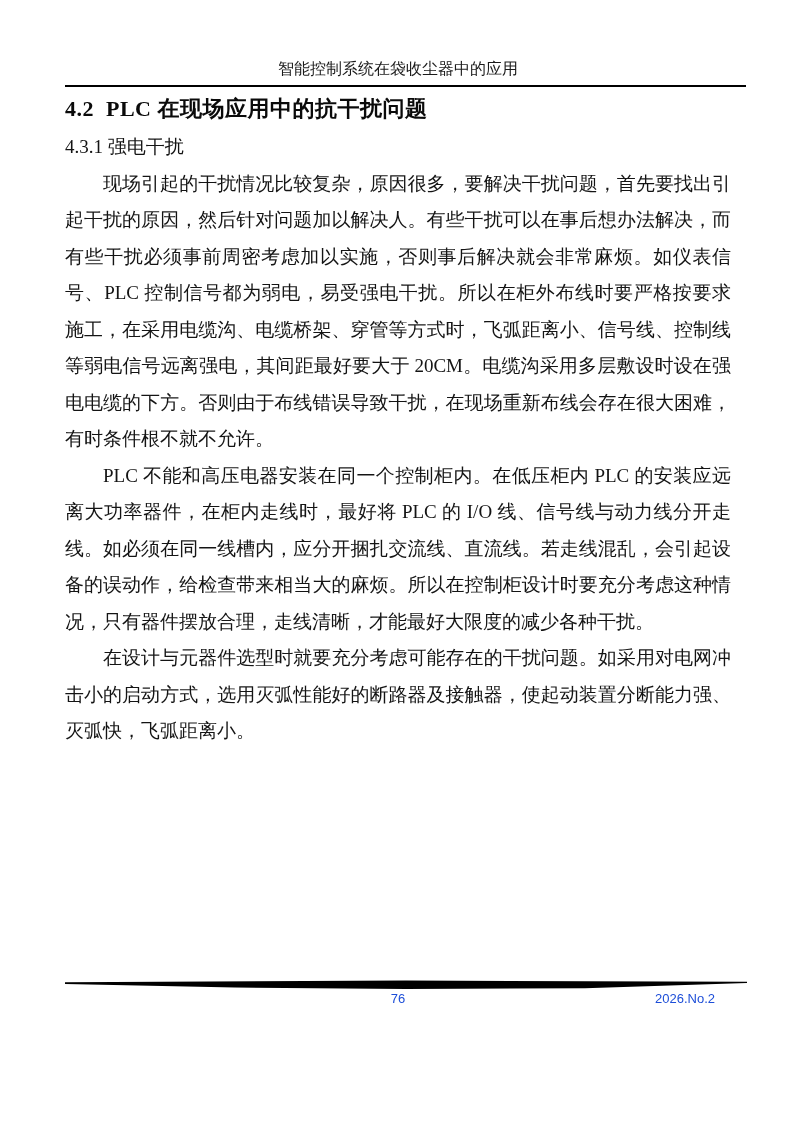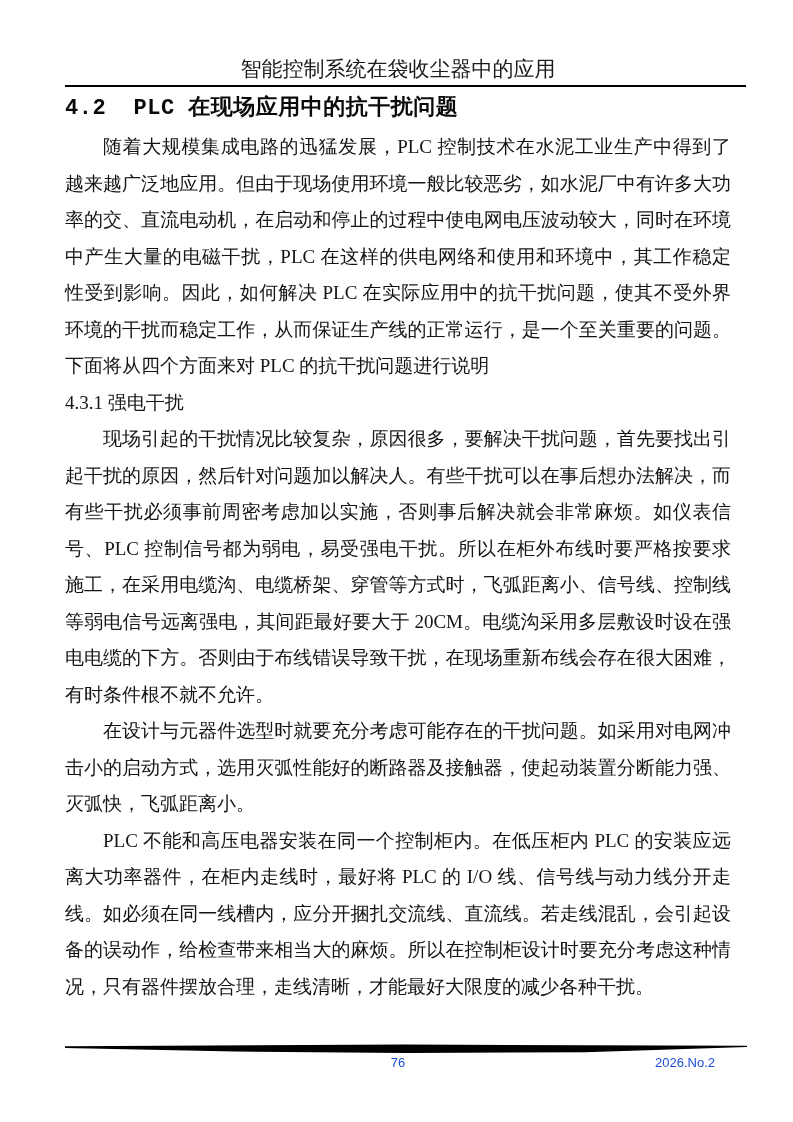--- a/index.html
+++ b/index.html
@@ -17,33 +17,33 @@
   }
   .text-col {
     position: absolute;
     left: 65px;
     top: 58px;
     width: 666px;
   }
   .running-header {
     text-align: center;
     font-family: "Liberation Serif", "DejaVu Serif", serif;
-    font-size: 21px;
+    font-size: 16px;
     line-height: 22px;
     color: #1a1a1a;
   }
   .header-rule {
     width: 681px;
     height: 0;
     border-top: 2px solid #000000;
     margin-top: 5px;
   }
   .section-heading {
     margin: 7px 0 4px 0;
-    font-family: Liberation Mono, monospace;
+    font-family: Liberation Serif, serif;
     font-weight: bold;
     font-size: 22px;
     line-height: 30px;
     letter-spacing: 0.5px;
     white-space: pre-wrap;
     color: #0a0a0a;
   }
   .body-text {
     margin-top: 5px;
     font-family: "Liberation Serif", "DejaVu Serif", serif;
@@ -56,21 +56,21 @@
     margin: 0;
     text-indent: 2em;
   }
   .sub {
     margin: 0;
     text-indent: 0;
   }
   .footer {
     position: absolute;
     left: 65px;
-    top: 1044px;
+    top: 980px;
     width: 682px;
     font-family: Liberation Sans, sans-serif;
     font-size: 13px;
     color: #1d4ed8;
   }
   .footer-divider-svg {
     display: block;
     width: 682px;
     height: 10px;
   }
@@ -93,25 +93,24 @@
 
   <div class="text-col">
 
     <div class="running-header">智能控制系统在袋收尘器中的应用</div>
 
     <div class="header-rule"></div>
 
     <h1 class="section-heading">4.2  PLC 在现场应用中的抗干扰问题</h1>
 
     <div class="body-text">
-      <p class="para">随着大规模集成电路的迅猛发展，PLC 控制技术在水泥工业生产中得到了越来越广泛地应用。但由于现场使用环境一般比较恶劣，如水泥厂中有许多大功率的交、直流电动机，在启动和停止的过程中使电网电压波动较大，同时在环境中产生大量的电磁干扰，PLC 在这样的供电网络和使用和环境中，其工作稳定性受到影响。因此，如何解决 PLC 在实际应用中的抗干扰问题，使其不受外界环境的干扰而稳定工作，从而保证生产线的正常运行，是一个至关重要的问题。下面将从四个方面来对 PLC 的抗干扰问题进行说明</p>
       <p class="sub">4.3.1 强电干扰</p>
       <p class="para">现场引起的干扰情况比较复杂，原因很多，要解决干扰问题，首先要找出引起干扰的原因，然后针对问题加以解决人。有些干扰可以在事后想办法解决，而有些干扰必须事前周密考虑加以实施，否则事后解决就会非常麻烦。如仪表信号、PLC 控制信号都为弱电，易受强电干扰。所以在柜外布线时要严格按要求施工，在采用电缆沟、电缆桥架、穿管等方式时，飞弧距离小、信号线、控制线等弱电信号远离强电，其间距最好要大于 20CM。电缆沟采用多层敷设时设在强电电缆的下方。否则由于布线错误导致干扰，在现场重新布线会存在很大困难，有时条件根不就不允许。</p>
+      <p class="para">PLC 不能和高压电器安装在同一个控制柜内。在低压柜内 PLC 的安装应远离大功率器件，在柜内走线时，最好将 PLC 的 I/O 线、信号线与动力线分开走线。如必须在同一线槽内，应分开捆扎交流线、直流线。若走线混乱，会引起设备的误动作，给检查带来相当大的麻烦。所以在控制柜设计时要充分考虑这种情况，只有器件摆放合理，走线清晰，才能最好大限度的减少各种干扰。</p>
       <p class="para">在设计与元器件选型时就要充分考虑可能存在的干扰问题。如采用对电网冲击小的启动方式，选用灭弧性能好的断路器及接触器，使起动装置分断能力强、灭弧快，飞弧距离小。</p>
-      <p class="para">PLC 不能和高压电器安装在同一个控制柜内。在低压柜内 PLC 的安装应远离大功率器件，在柜内走线时，最好将 PLC 的 I/O 线、信号线与动力线分开走线。如必须在同一线槽内，应分开捆扎交流线、直流线。若走线混乱，会引起设备的误动作，给检查带来相当大的麻烦。所以在控制柜设计时要充分考虑这种情况，只有器件摆放合理，走线清晰，才能最好大限度的减少各种干扰。</p>
     </div>
 
   </div>
 
   <div class="footer">
     <svg class="footer-divider-svg" viewBox="0 0 682 10" preserveAspectRatio="none">
       <polygon points="0,2.2 341,0.6 682,1.8 682,3.1 520,8.2 341,9 170,7.6 0,4.1" fill="#000000"></polygon>
     </svg>
     <div class="page-number">76</div>
     <div class="issue-label">2026.No.2</div>

